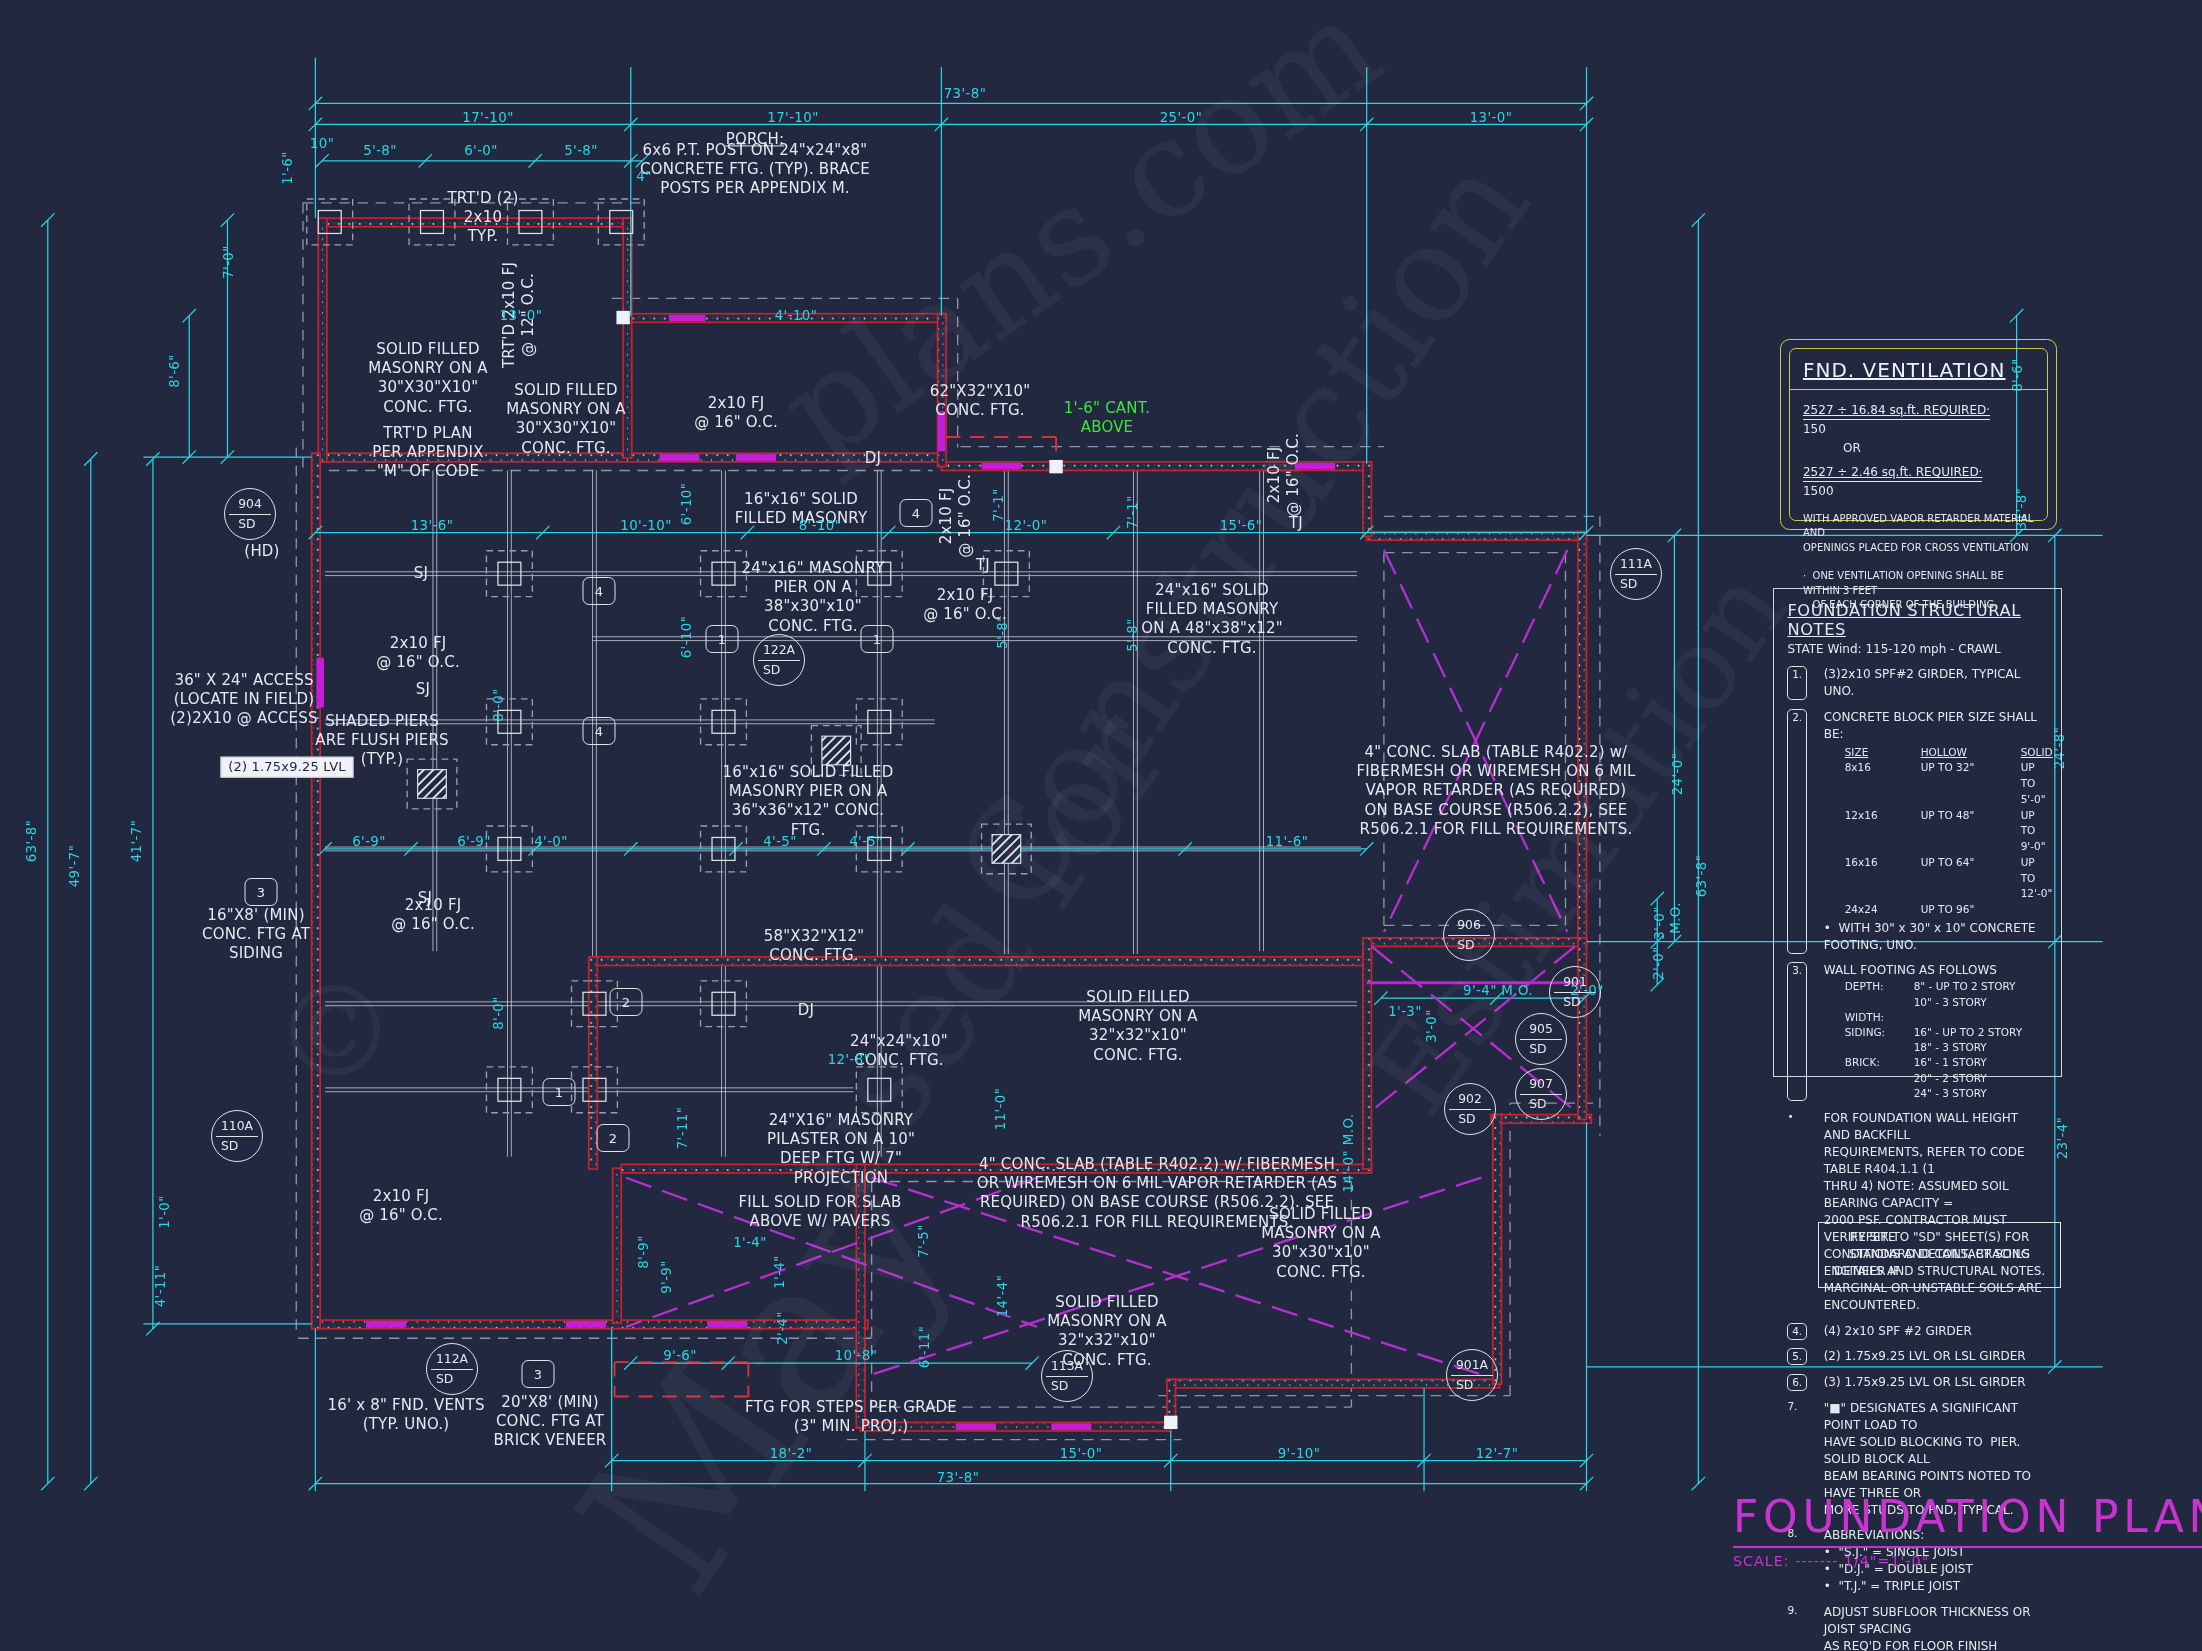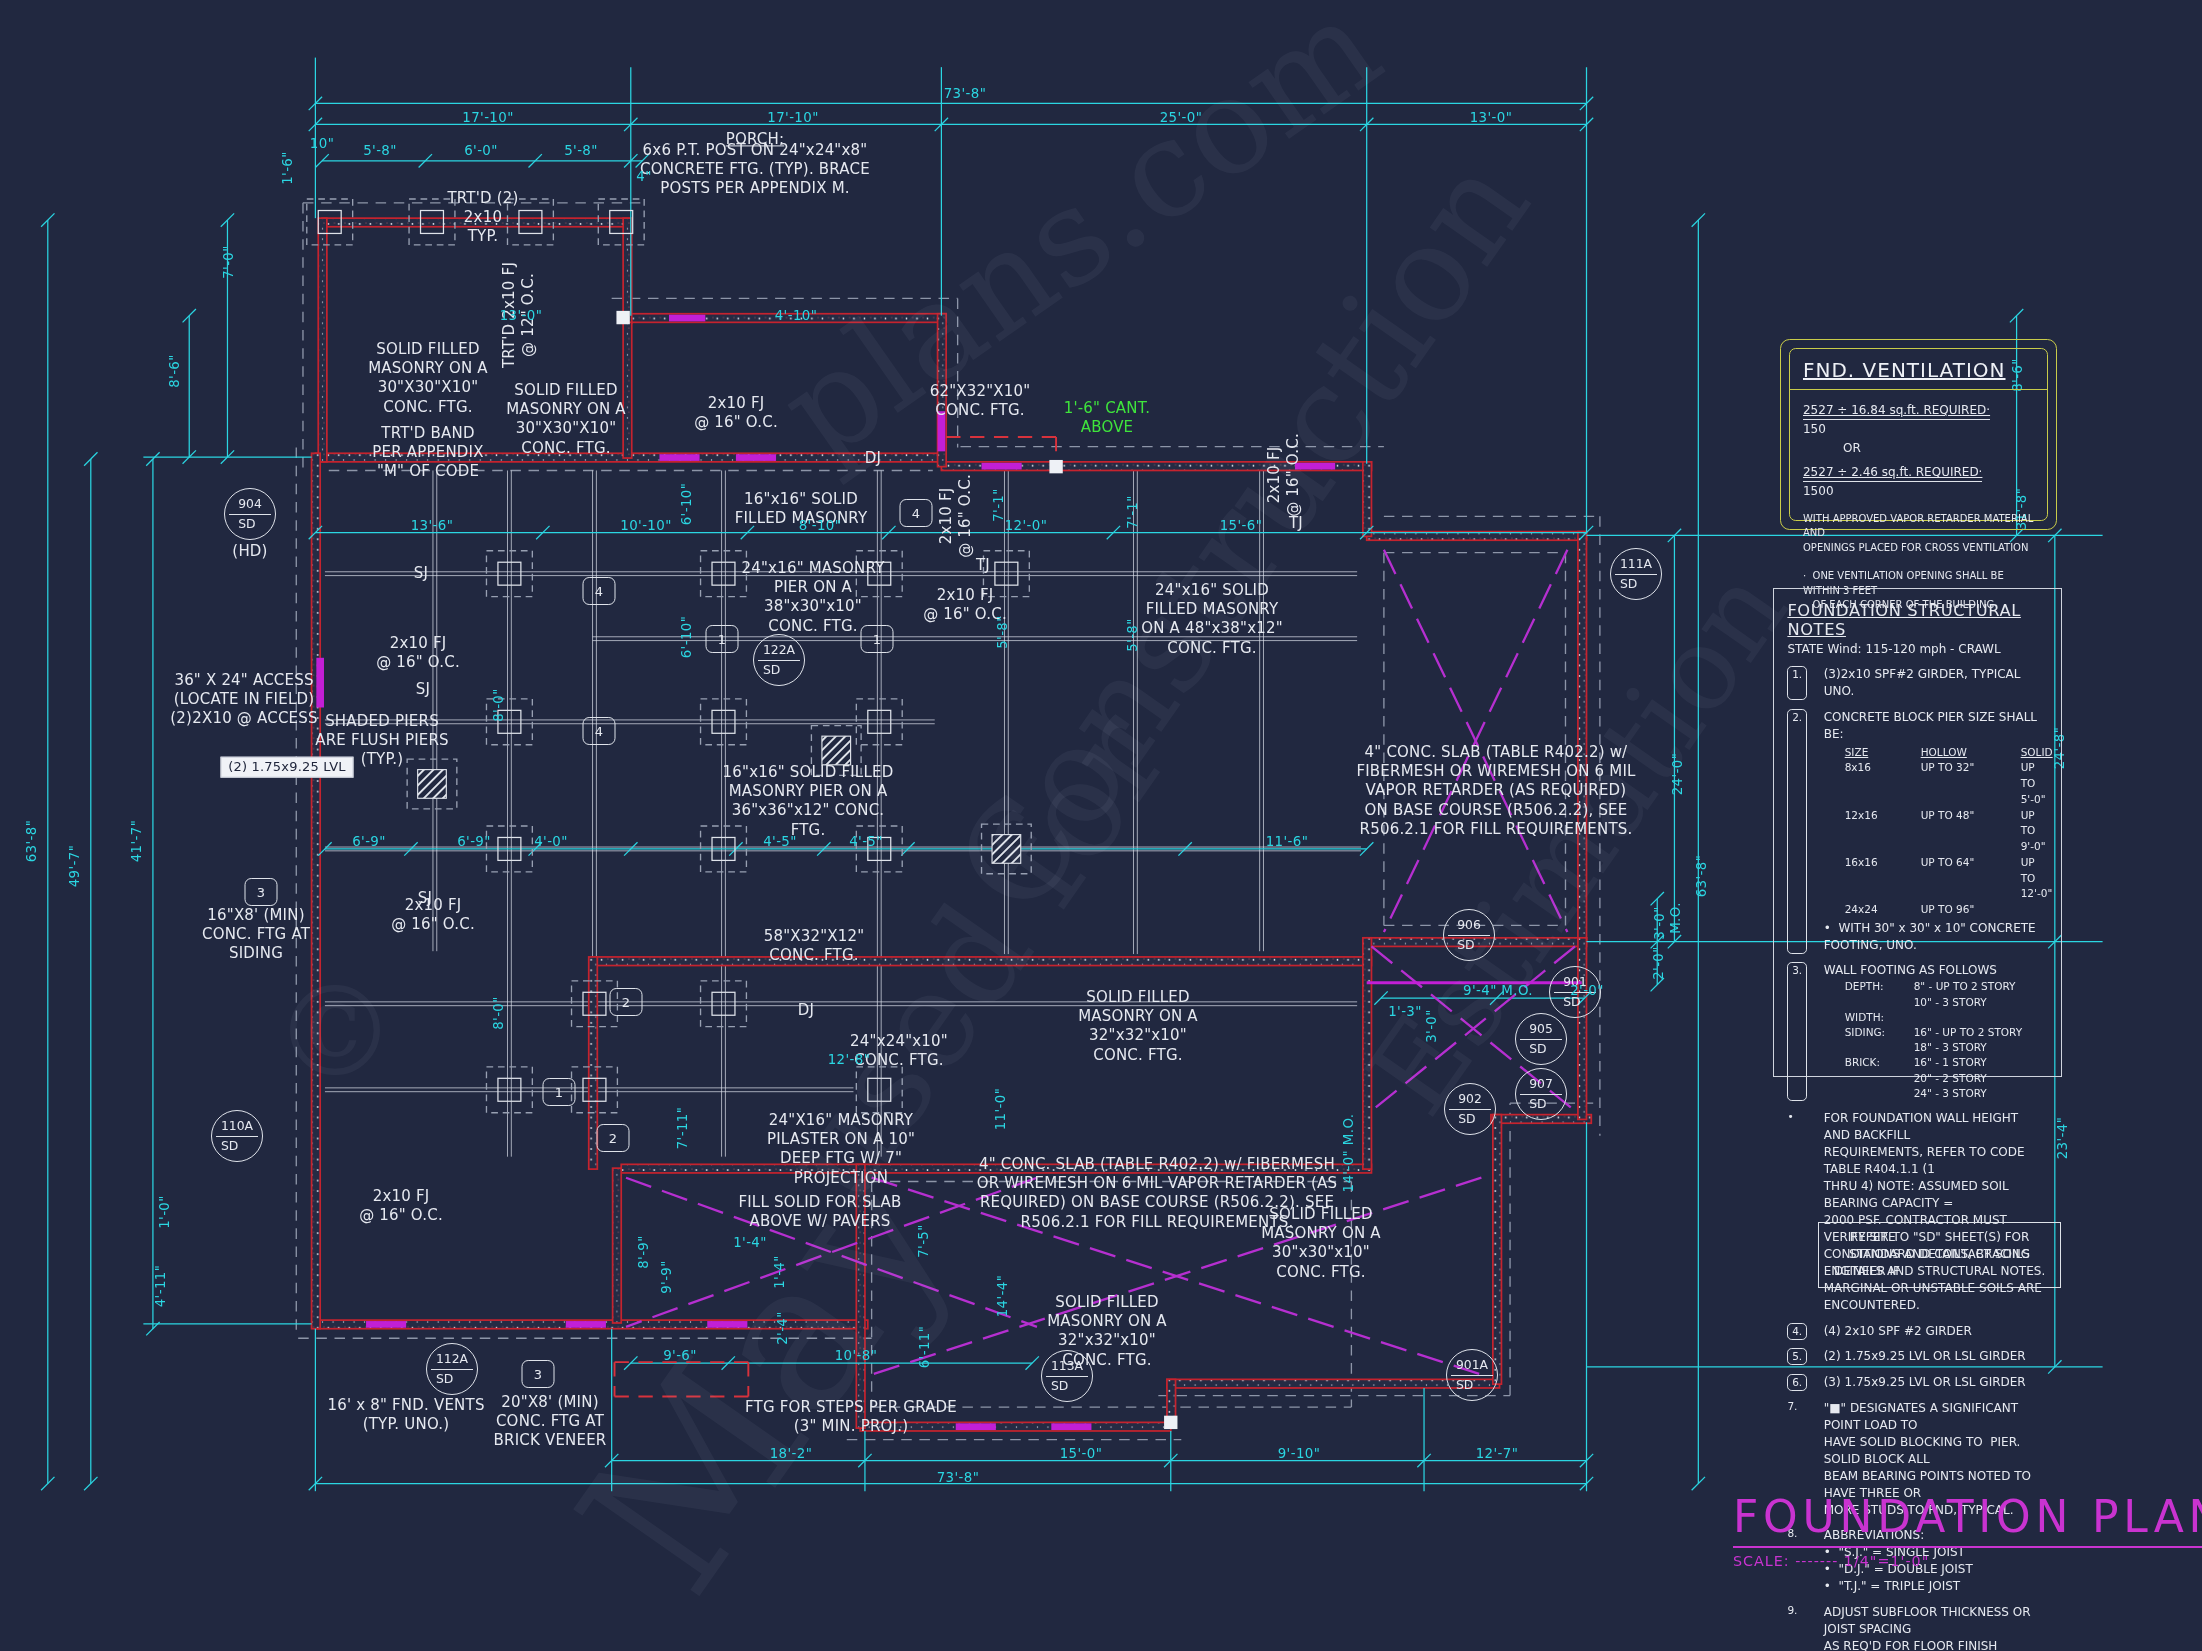--- a/index.html
+++ b/index.html
@@ -363,21 +363,21 @@
       <div class="ann rot" style="left: 519px; top: 315px;">TRT'D 2x10 FJ
 @ 12" O.C.</div>
       <div class="ann" style="left: 428px; top: 378px;">SOLID FILLED
 MASONRY ON A
 30"X30"X10"
 CONC. FTG.</div>
       <div class="ann" style="left: 566px; top: 419px;">SOLID FILLED
 MASONRY ON A
 30"X30"X10"
 CONC. FTG.</div>
-      <div class="ann" style="left: 428px; top: 453px;">TRT'D BAND
+      <div class="ann" style="left: 428px; top: 453px;">TRT'D PLAN
 PER APPENDIX
 "M" OF CODE</div>
       <div class="ann" style="left: 736px; top: 413px;">2x10 FJ
 @ 16" O.C.</div>
       <div class="ann" style="left: 801px; top: 509px;">16"x16" SOLID
 FILLED MASONRY</div>
       <div class="ann" style="left: 980px; top: 401px;">62"X32"X10"
 CONC. FTG.</div>
       <div class="ann" style="left: 1107px; top: 418px; color: rgb(63, 228, 60);">1'-6" CANT.
 ABOVE</div>
@@ -446,21 +446,21 @@
 MASONRY ON A
 32"x32"x10"
 CONC. FTG.</div>
       <div class="ann" style="left: 406px; top: 1415px;">16' x 8" FND. VENTS
 (TYP. UNO.)</div>
       <div class="ann" style="left: 550px; top: 1422px;">20"X8' (MIN)
 CONC. FTG AT
 BRICK VENEER</div>
       <div class="ann" style="left: 851px; top: 1417px;">FTG FOR STEPS PER GRADE
 (3" MIN. PROJ.)</div>
-      <div class="ann" style="left: 250px; top: 552px; text-align: right;">(HD)</div>
+      <div class="ann" style="left: 262px; top: 552px; text-align: right;">(HD)</div>
       <div class="ann" style="left: 421px; top: 574px;">SJ</div>
       <div class="ann" style="left: 423px; top: 690px;">SJ</div>
       <div class="ann" style="left: 425px; top: 899px;">SJ</div>
       <div class="ann" style="left: 873px; top: 459px;">DJ</div>
       <div class="ann" style="left: 806px; top: 1011px;">DJ</div>
       <div class="ann" style="left: 1296px; top: 524px;">TJ</div>
       <div class="ann" style="left: 983px; top: 566px;">TJ</div>
       <div class="bubble" style="left: 250px; top: 514px;">904
 SD</div>
       <div class="bubble" style="left: 779px; top: 660px;">122A

